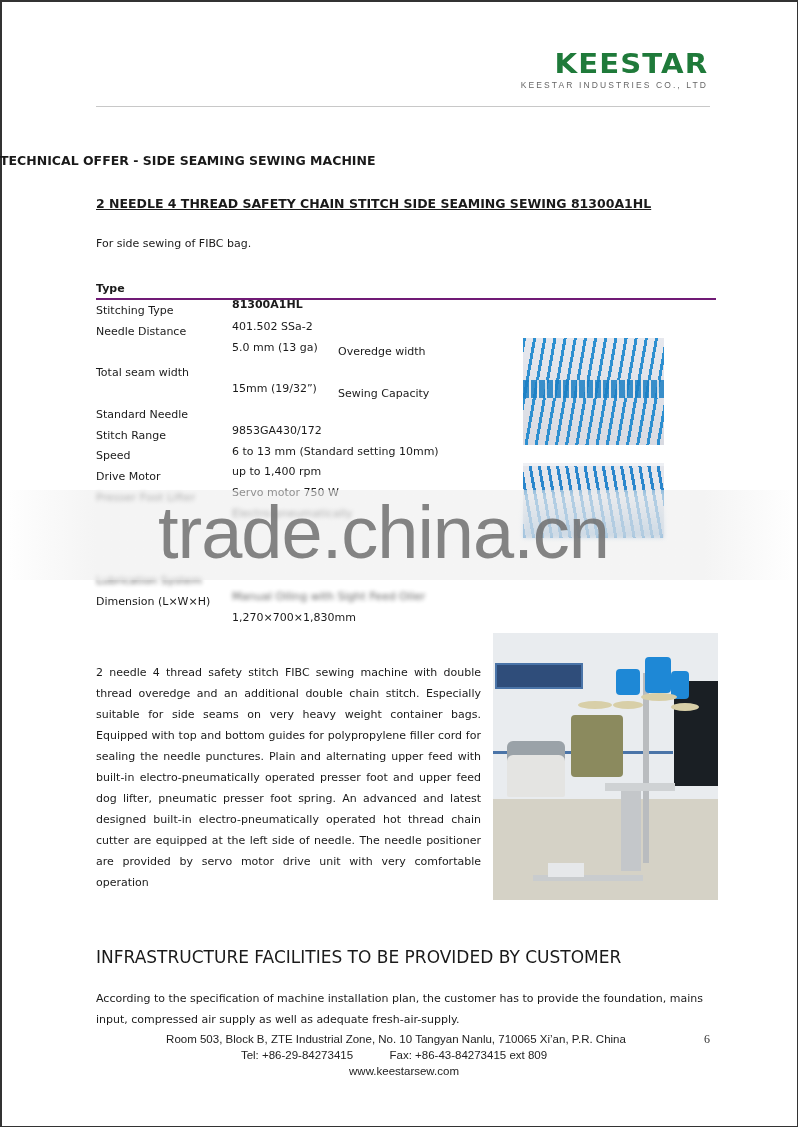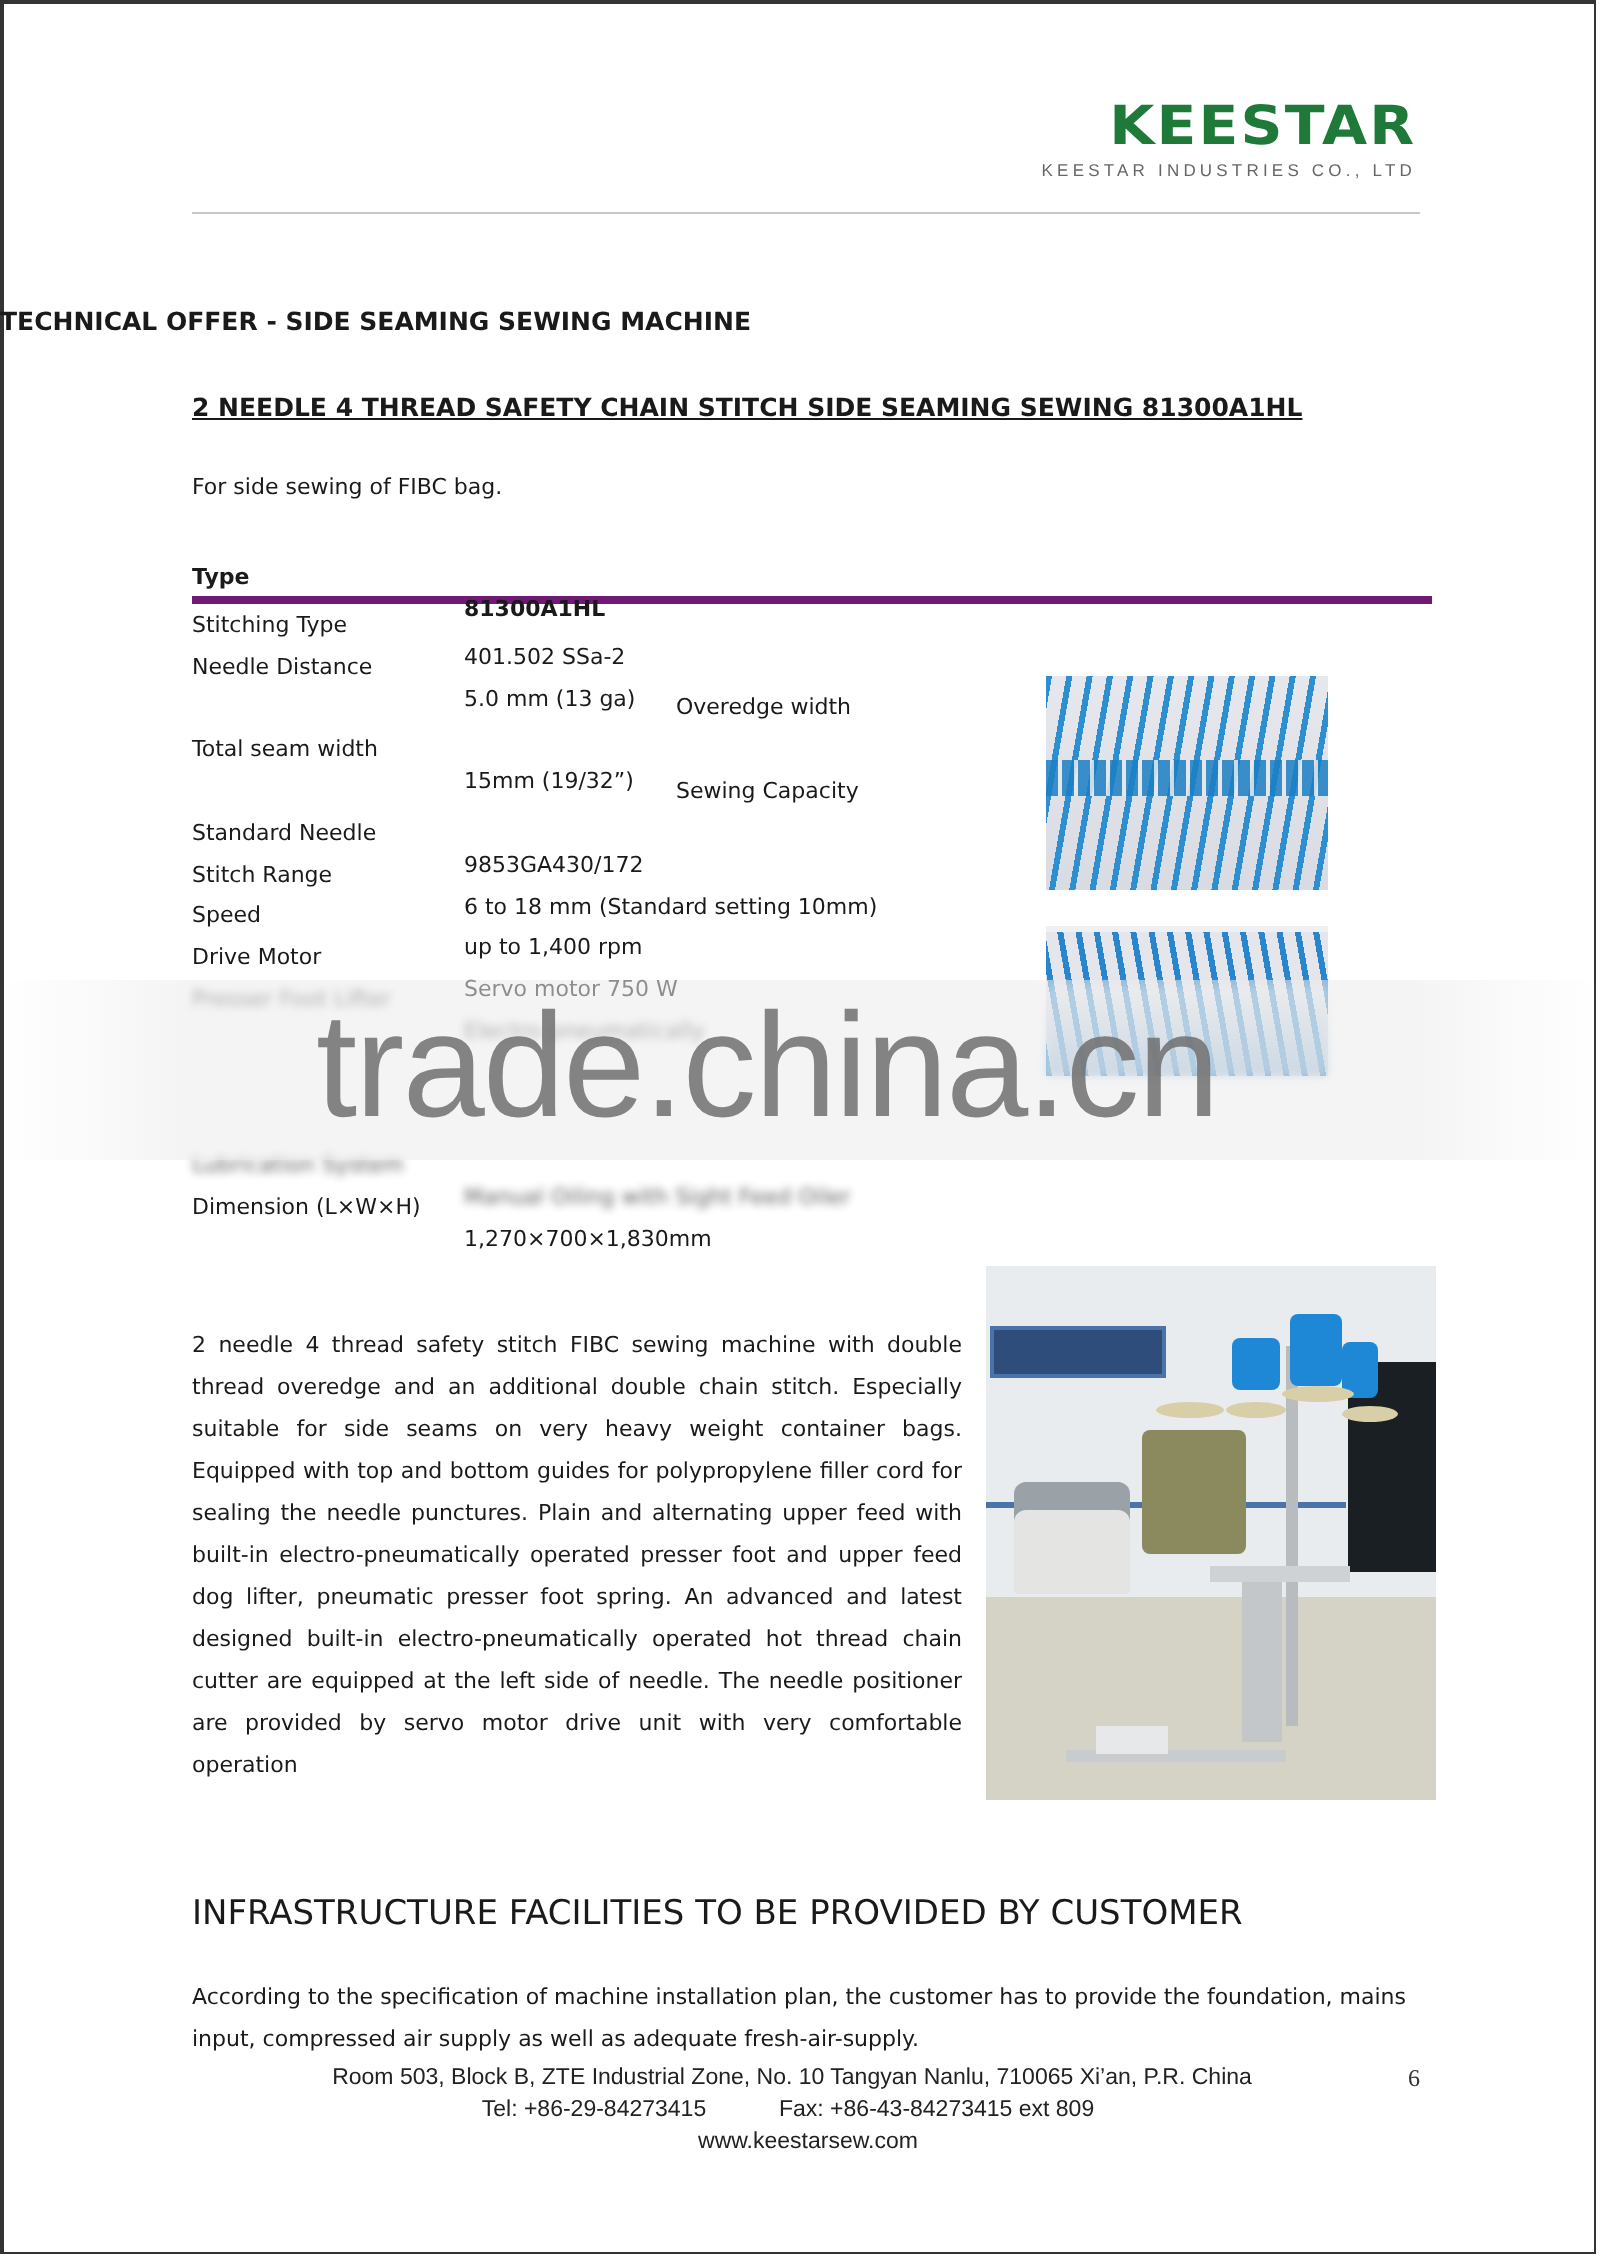--- a/index.html
+++ b/index.html
@@ -17,21 +17,21 @@
     color: #1f7a3a; letter-spacing: 1px; line-height: 28px; transform: scaleX(1.08); transform-origin: right;
   }
   .logo-sub { font-family: "Liberation Sans", sans-serif; font-size: 8.5px; color: #666; letter-spacing: 2.1px; margin-top: 2px; }
   .header-rule { position: absolute; left: 96px; top: 106px; width: 614px; height: 1px; background: #c8c8c8; }
 
   .title { position: absolute; left: 0; width: 800px; top: 153px; text-align: left; font-weight: bold; font-size: 12.5px; }
   .subtitle { position: absolute; left: 96px; top: 196px; font-weight: bold; font-size: 12.5px; text-decoration: underline; }
   .intro { position: absolute; left: 96px; top: 237px; font-size: 11px; }
 
   .spec { position: absolute; left: 96px; top: 278px; width: 620px; font-size: 11px; }
-  .spec-head { display: flex; height: 20px; align-items: center; font-weight: bold; border-bottom: 4px solid #701a75; }
+  .spec-head { display: flex; height: 20px; align-items: center; font-weight: bold; border-bottom: 2px solid #701a75; }
   .spec-row { display: flex; height: 20.8px; align-items: center; justify-content: center; }
   .spec .k { width: 136px; }
   .spec .v { flex: 1; margin-top: 32px; }
   .blurred { filter: blur(2.2px); opacity: 0.7; }
 
   .photo-stitch1 {
     position: absolute; left: 523px; top: 338px; width: 141px; height: 107px;
     background:
       repeating-linear-gradient(100deg, #2d8fd0 0 3px, transparent 3px 10px),
       linear-gradient(#e6e8ee, #d9dbe2);
@@ -128,21 +128,21 @@
     </div>
   <div class="spec-row">
       <span class="k">Sewing Capacity</span>
     </div>
   <div class="spec-row">
       <span class="k">Standard Needle</span>
       <span class="v">9853GA430/172</span>
     </div>
   <div class="spec-row">
       <span class="k">Stitch Range</span>
-      <span class="v">6 to 18 mm (Standard setting 10mm)</span>
+      <span class="v">6 to 13 mm (Standard setting 10mm)</span>
     </div>
   <div class="spec-row">
       <span class="k">Speed</span>
       <span class="v">up to 1,400 rpm</span>
     </div>
   <div class="spec-row">
       <span class="k">Drive Motor</span>
       <span class="v">Servo motor 750 W</span>
     </div>
   <div class="spec-row blurred">

